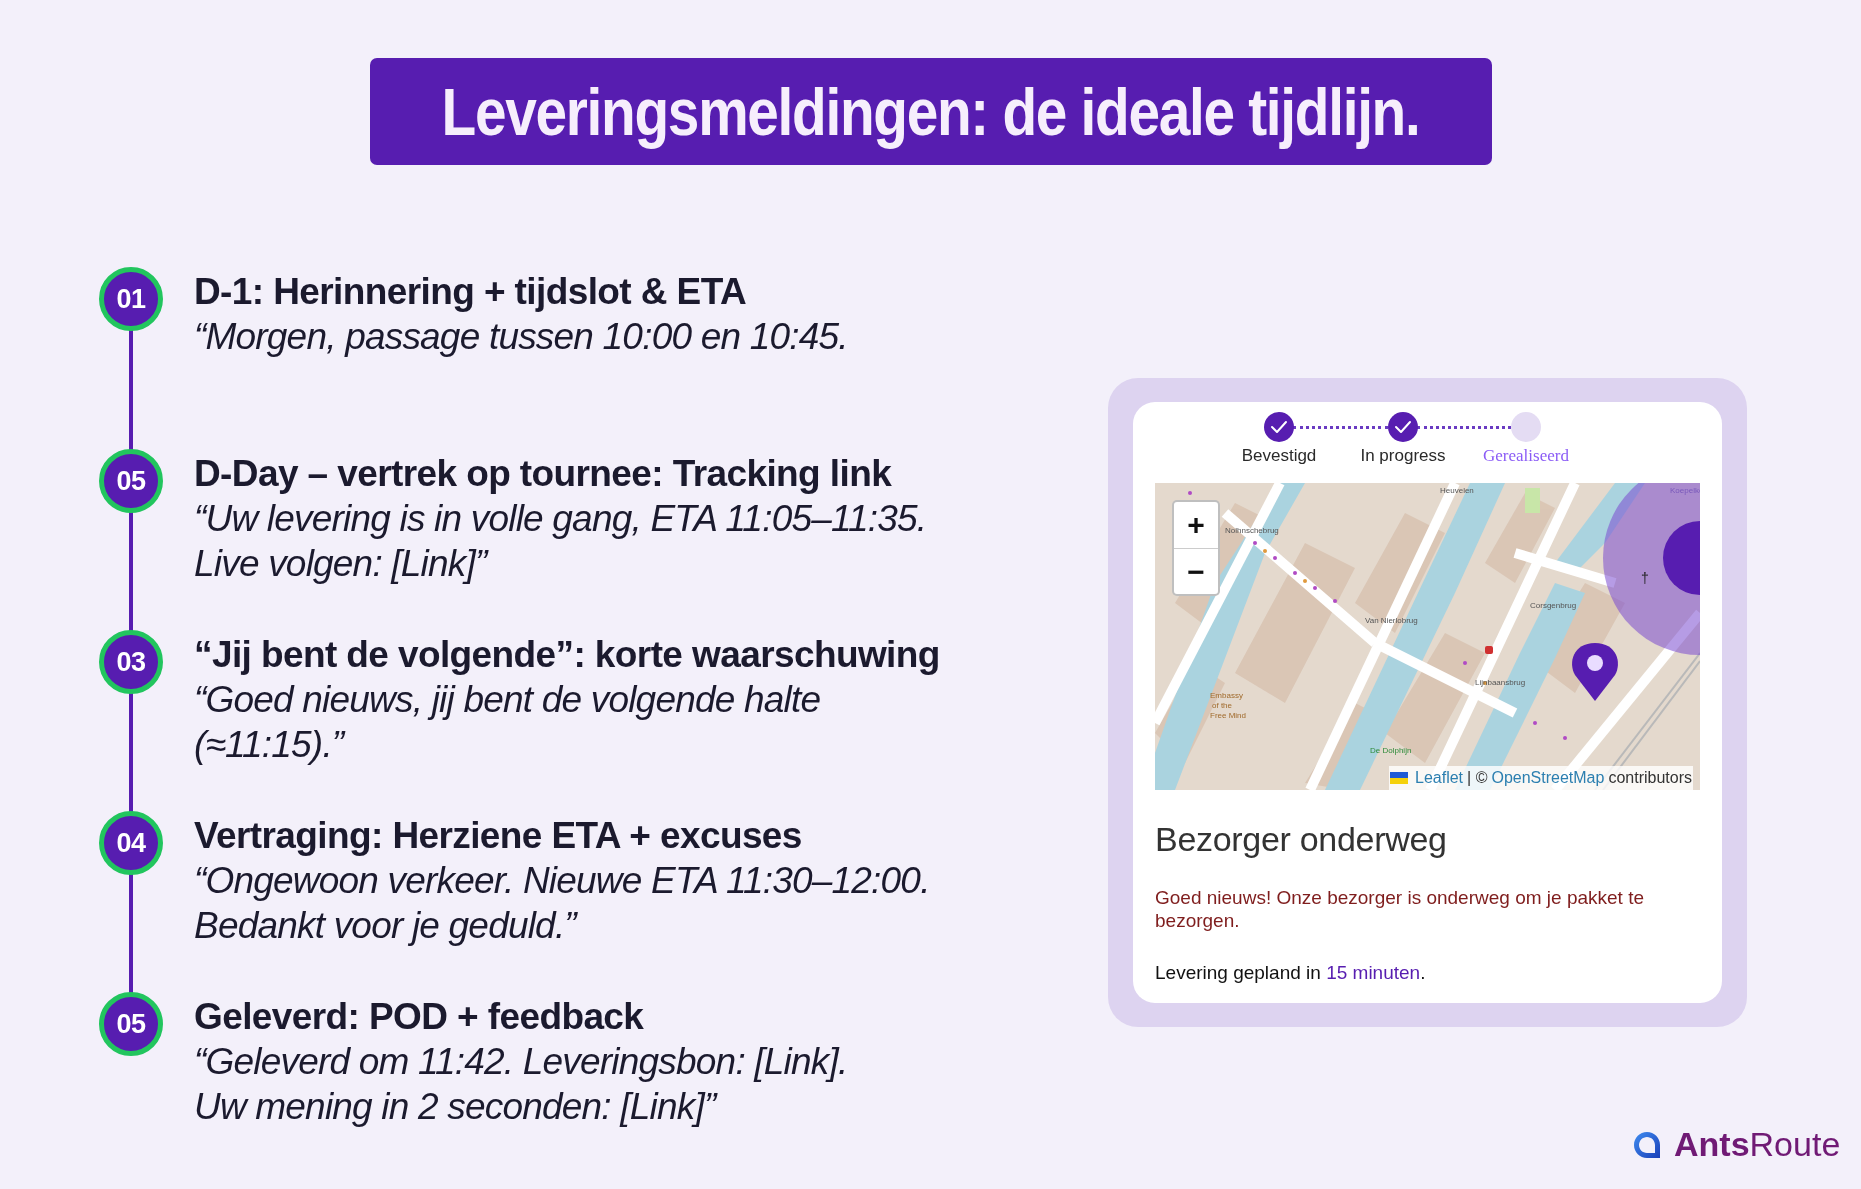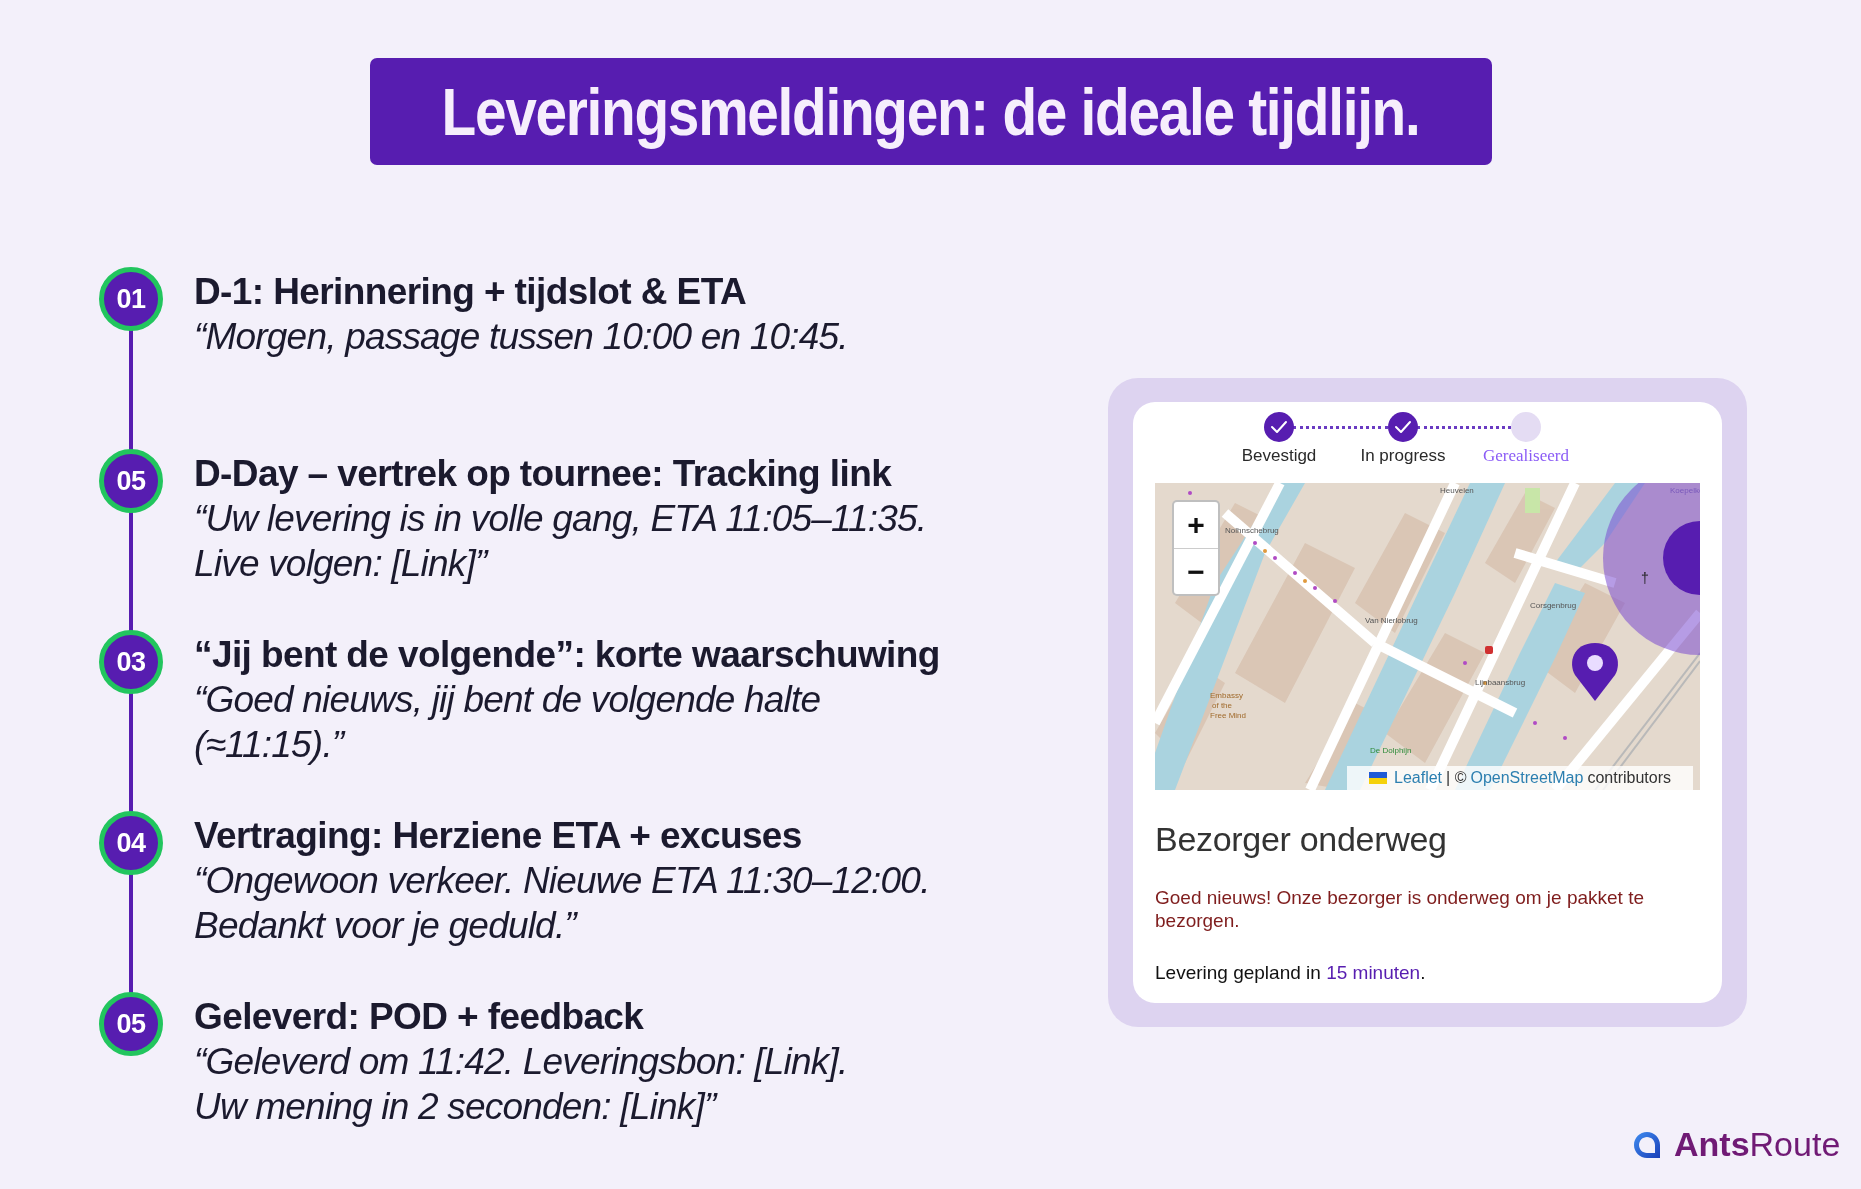--- a/index.html
+++ b/index.html
@@ -94,21 +94,21 @@
       width: 48px; height: 96px; background: #fff;
       border: 2px solid rgba(0,0,0,0.25); border-radius: 5px;
     }
     .zoom-btn {
       width: 100%; height: 46px; display: flex; align-items: center; justify-content: center;
       font-size: 30px; font-weight: 700; color: #111;
     }
     .zoom-btn + .zoom-btn { border-top: 1px solid #ccc; }
     .attribution {
       position: absolute; right: 7px; bottom: 0; height: 24px;
-      background: rgba(255,255,255,0.8); padding: 0 22px;
+      background: rgba(255,255,255,0.8); padding: 0 1px;
       font-size: 16px; color: #333; display: flex; align-items: center; gap: 4px;
       white-space: nowrap;
     }
     .attr-link { color: #2c7fb0; }
     .flag { display: inline-block; width: 18px; height: 12px; vertical-align: middle;
       background: linear-gradient(#1f5bd6 0 50%, #f5d10a 50% 100%); margin-right: 3px; }
 
     .card-title {
       position: absolute; left: 22px; top: 418px;
       font-size: 34px; color: #333; letter-spacing: -0.3px;

